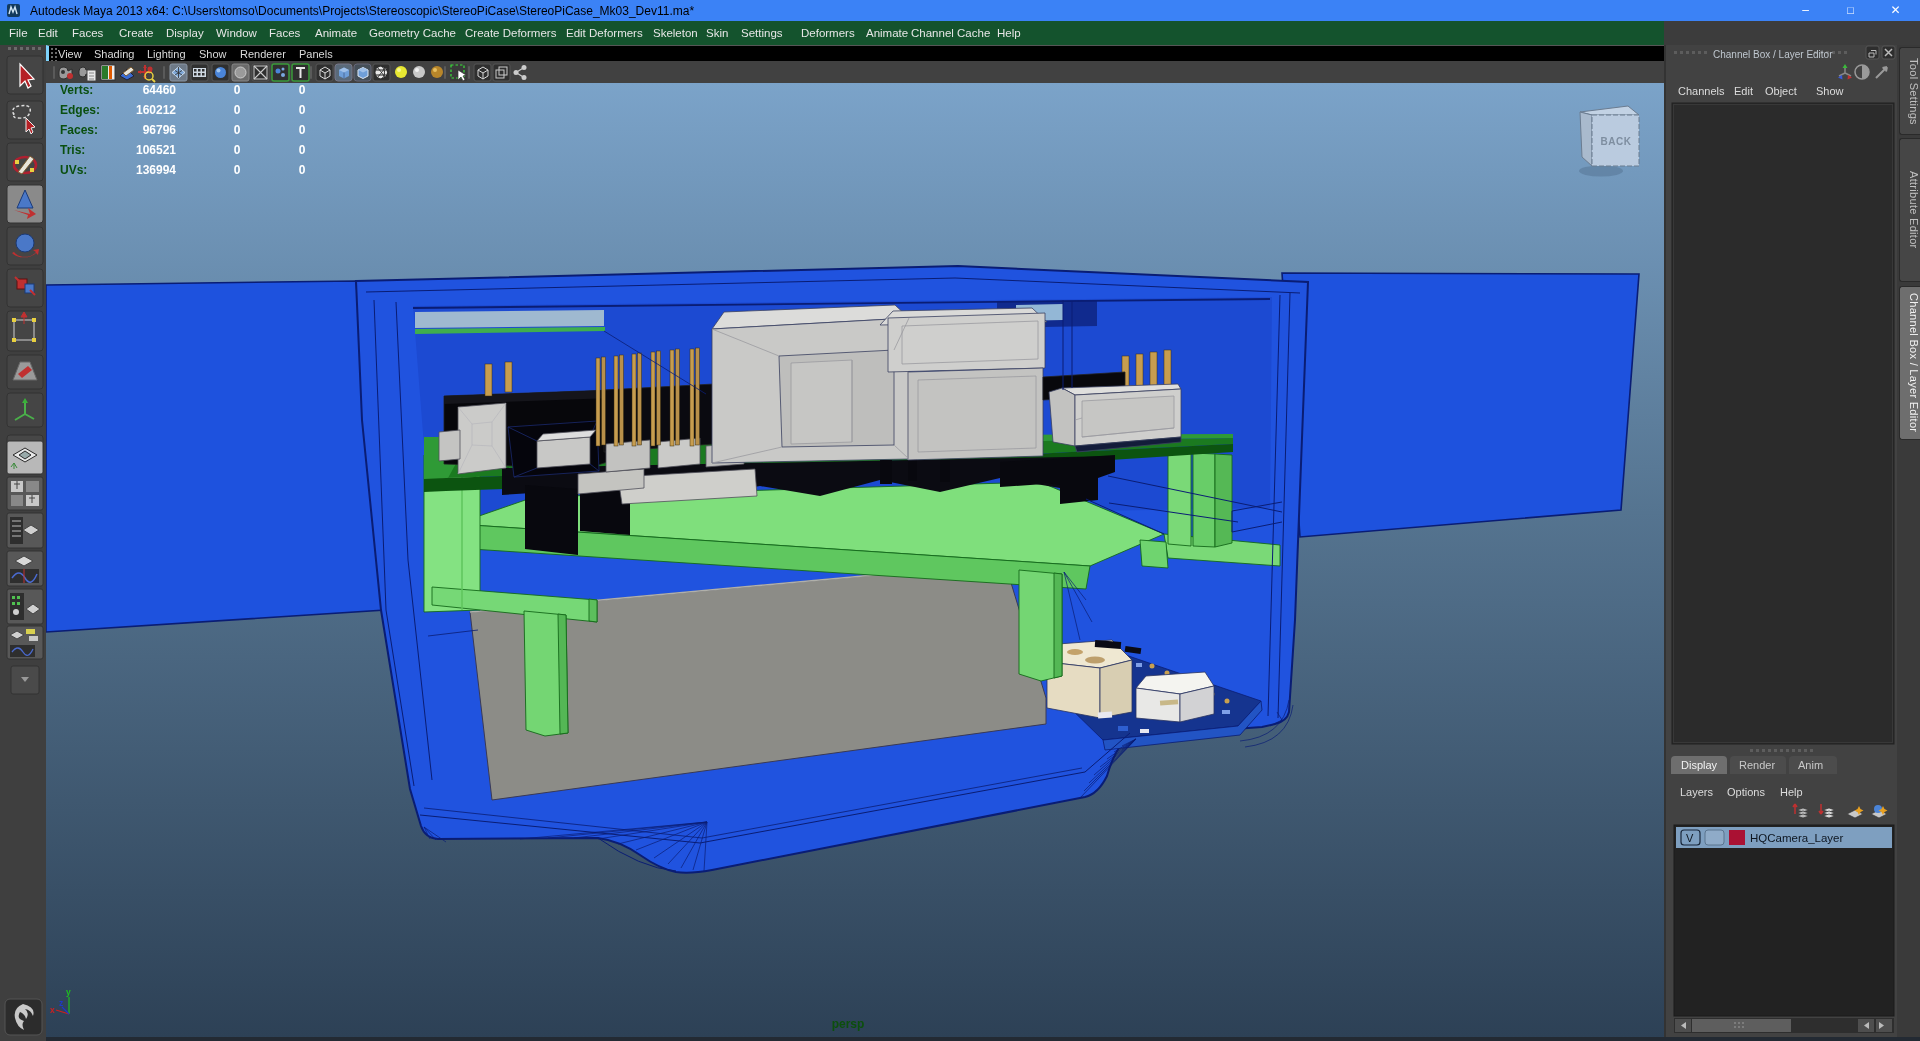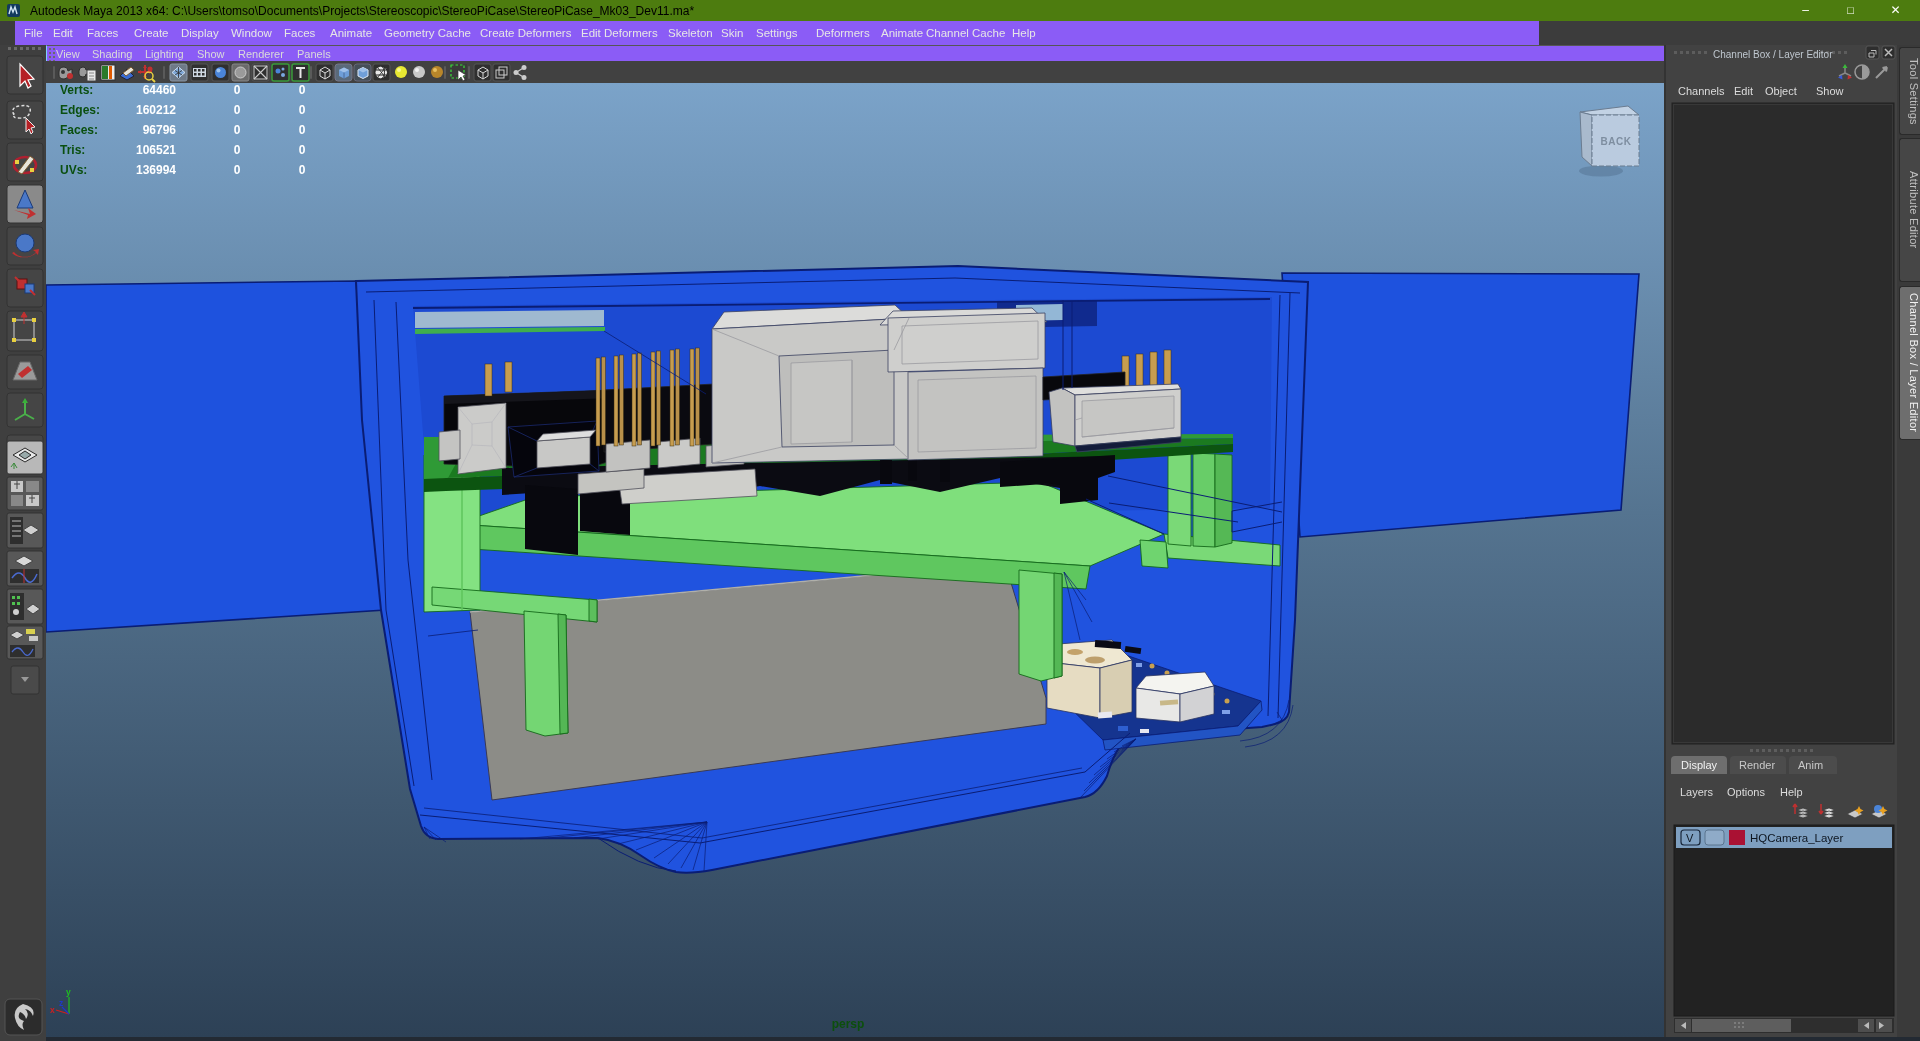--- a/index.html
+++ b/index.html
@@ -1,22 +1,22 @@
 <!DOCTYPE html>
 <html><head><meta charset="utf-8"><style>
 html,body{margin:0;padding:0}
 body{width:1920px;height:1041px;overflow:hidden;background:#3c3c3c;font-family:"Liberation Sans",sans-serif;position:relative}
 .abs{position:absolute}
-#titlebar{left:0;top:0;width:1920px;height:21px;background:#4d7c0f}
+#titlebar{left:0;top:0;width:1920px;height:21px;background:#3b82f6}
 #titlebar .ttl{position:absolute;left:30px;top:4px;font-size:12px;color:#000}
 .winbtn{position:absolute;top:0;width:45px;height:21px;color:#fff;text-align:center;font-size:12px;line-height:20px}
-#menubar{left:15px;top:21px;width:1524px;height:24px;background:#8b5cf6}
+#menubar{left:0;top:21px;width:1664px;height:24px;background:#14532d}
 #menubar span{position:absolute;top:6px;font-size:11.5px;color:#e6e6e6}
 #toolbox{left:0;top:45px;width:46px;height:996px;background:#3f3f3f;border-right:1px solid #2e2e2e}
-#vpmenu{left:46px;top:45px;width:1618px;height:16px;background:#8b5cf6;border-top:1px solid #565656;border-left:1px solid #7dd3fc}
+#vpmenu{left:46px;top:45px;width:1618px;height:16px;background:#000000;border-top:1px solid #565656;border-left:3px solid #7dd3fc}
 #vpmenu span{position:absolute;top:2px;font-size:11px;color:#dadada}
 #vptoolbar{left:46px;top:61px;width:1618px;height:22px;background:#414141}
 #dock{left:1664px;top:45px;width:233px;height:996px;background:#424242}
 #rstrip{left:1897px;top:45px;width:23px;height:996px;background:#3a3a3a}
 #bottombar{left:46px;top:1037px;width:1874px;height:4px;background:#232a33}
 .vtab{position:absolute;left:2px;width:20px;background:#464646;border:1px solid #2a2a2a;border-right:none;border-radius:3px 0 0 3px;color:#c0c0c0;font-size:11px;writing-mode:vertical-rl;text-align:center;letter-spacing:.3px}
 </style></head><body>
 <div id="titlebar" class="abs">
  <svg class="abs" style="left:6px;top:3px" width="16" height="16">
       <rect x="1" y="1" width="13" height="13" rx="2" fill="#123a5e"></rect>

